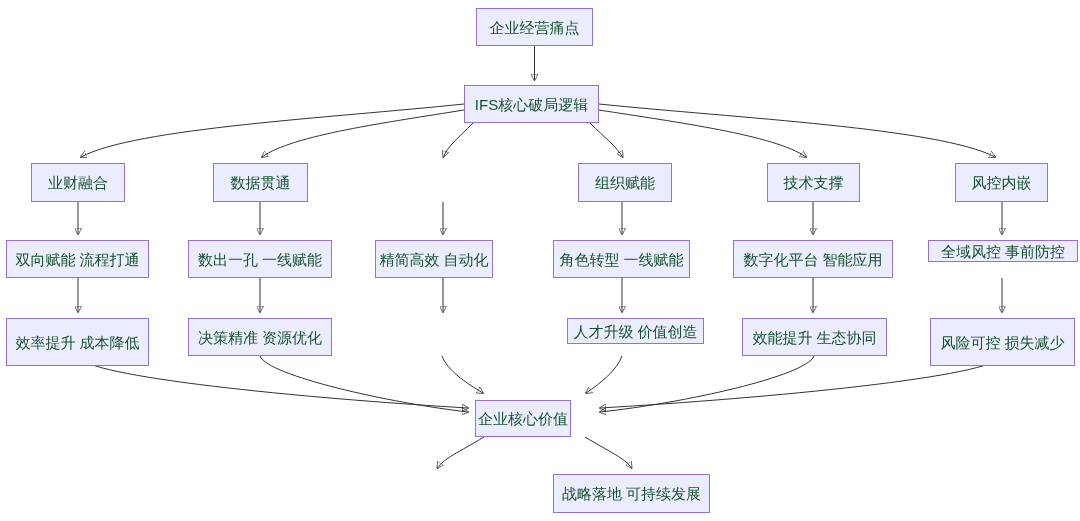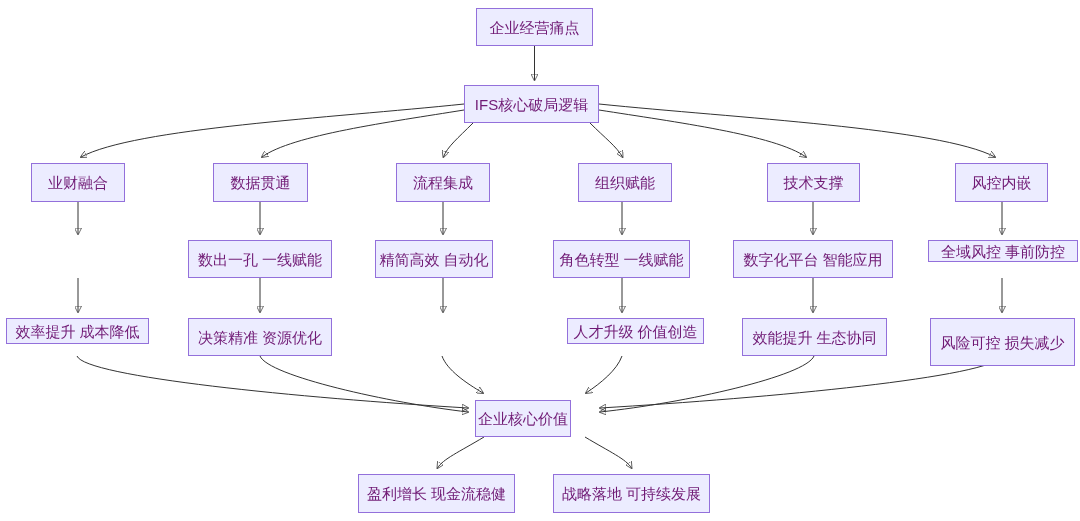--- a/index.html
+++ b/index.html
@@ -25,21 +25,21 @@
   .edges path {
     fill: none;
     stroke: #333333;
     stroke-width: 1;
   }
   .node {
     position: absolute;
     box-sizing: border-box;
     background: #ECECFF;
     border: 1px solid #9370DB;
-    color: #701a75;
+    color: #14532d;
     font-size: 15px;
     line-height: 1;
     white-space: nowrap;
     display: flex;
     align-items: center;
     justify-content: center;
   }
 </style>
 </head>
 <body>
@@ -86,35 +86,34 @@
     <path d="M 484 437 C 459 452, 443 459, 437.5 468" marker-end="url(#arrow)"></path>
     <path d="M 585 437 C 610 452, 626 459, 631.5 468" marker-end="url(#arrow)"></path>
   </svg>
 
   <div class="node" style="left:476px; top:8px;  width:117px; height:38px">企业经营痛点</div>
 
   <div class="node" style="left:464px; top:85px; width:135px; height:38px">IFS核心破局逻辑</div>
 
   <div class="node" style="left:31px;  top:163px; width:94px; height:39px">业财融合</div>
   <div class="node" style="left:213px; top:163px; width:95px; height:39px">数据贯通</div>
-  <div class="node" style="left:396px; top:163px; width:94px; height:39px">流程集成</div>
   <div class="node" style="left:578px; top:163px; width:94px; height:39px">组织赋能</div>
   <div class="node" style="left:767px; top:163px; width:93px; height:39px">技术支撑</div>
   <div class="node" style="left:955px; top:163px; width:93px; height:39px">风控内嵌</div>
 
+  <div class="node" style="left:6px;   top:240px; width:143px; height:38px">双向赋能 流程打通</div>
   <div class="node" style="left:188px; top:240px; width:144px; height:38px">数出一孔 一线赋能</div>
   <div class="node" style="left:375px; top:240px; width:118px; height:38px">精简高效 自动化</div>
   <div class="node" style="left:553px; top:240px; width:137px; height:38px">角色转型 一线赋能</div>
   <div class="node" style="left:733px; top:240px; width:160px; height:38px">数字化平台 智能应用</div>
   <div class="node" style="left:928px; top:240px; width:150px; height:22px">全域风控 事前防控</div>
 
-  <div class="node" style="left:6px;   top:318px; width:143px; height:26px">效率提升 成本降低</div>
+  <div class="node" style="left:6px;   top:318px; width:143px; height:48px">效率提升 成本降低</div>
   <div class="node" style="left:188px; top:318px; width:144px; height:38px">决策精准 资源优化</div>
   <div class="node" style="left:567px; top:318px; width:137px; height:26px">人才升级 价值创造</div>
   <div class="node" style="left:742px; top:318px; width:145px; height:38px">效能提升 生态协同</div>
   <div class="node" style="left:930px; top:318px; width:145px; height:48px">风险可控 损失减少</div>
 
   <div class="node" style="left:475px; top:400px; width:96px; height:37px">企业核心价值</div>
 
-  <div class="node" style="left:358px; top:474px; width:157px; height:39px">盈利增长 现金流稳健</div>
   <div class="node" style="left:553px; top:474px; width:157px; height:39px">战略落地 可持续发展</div>
 
 </div>
 
 </body></html>

